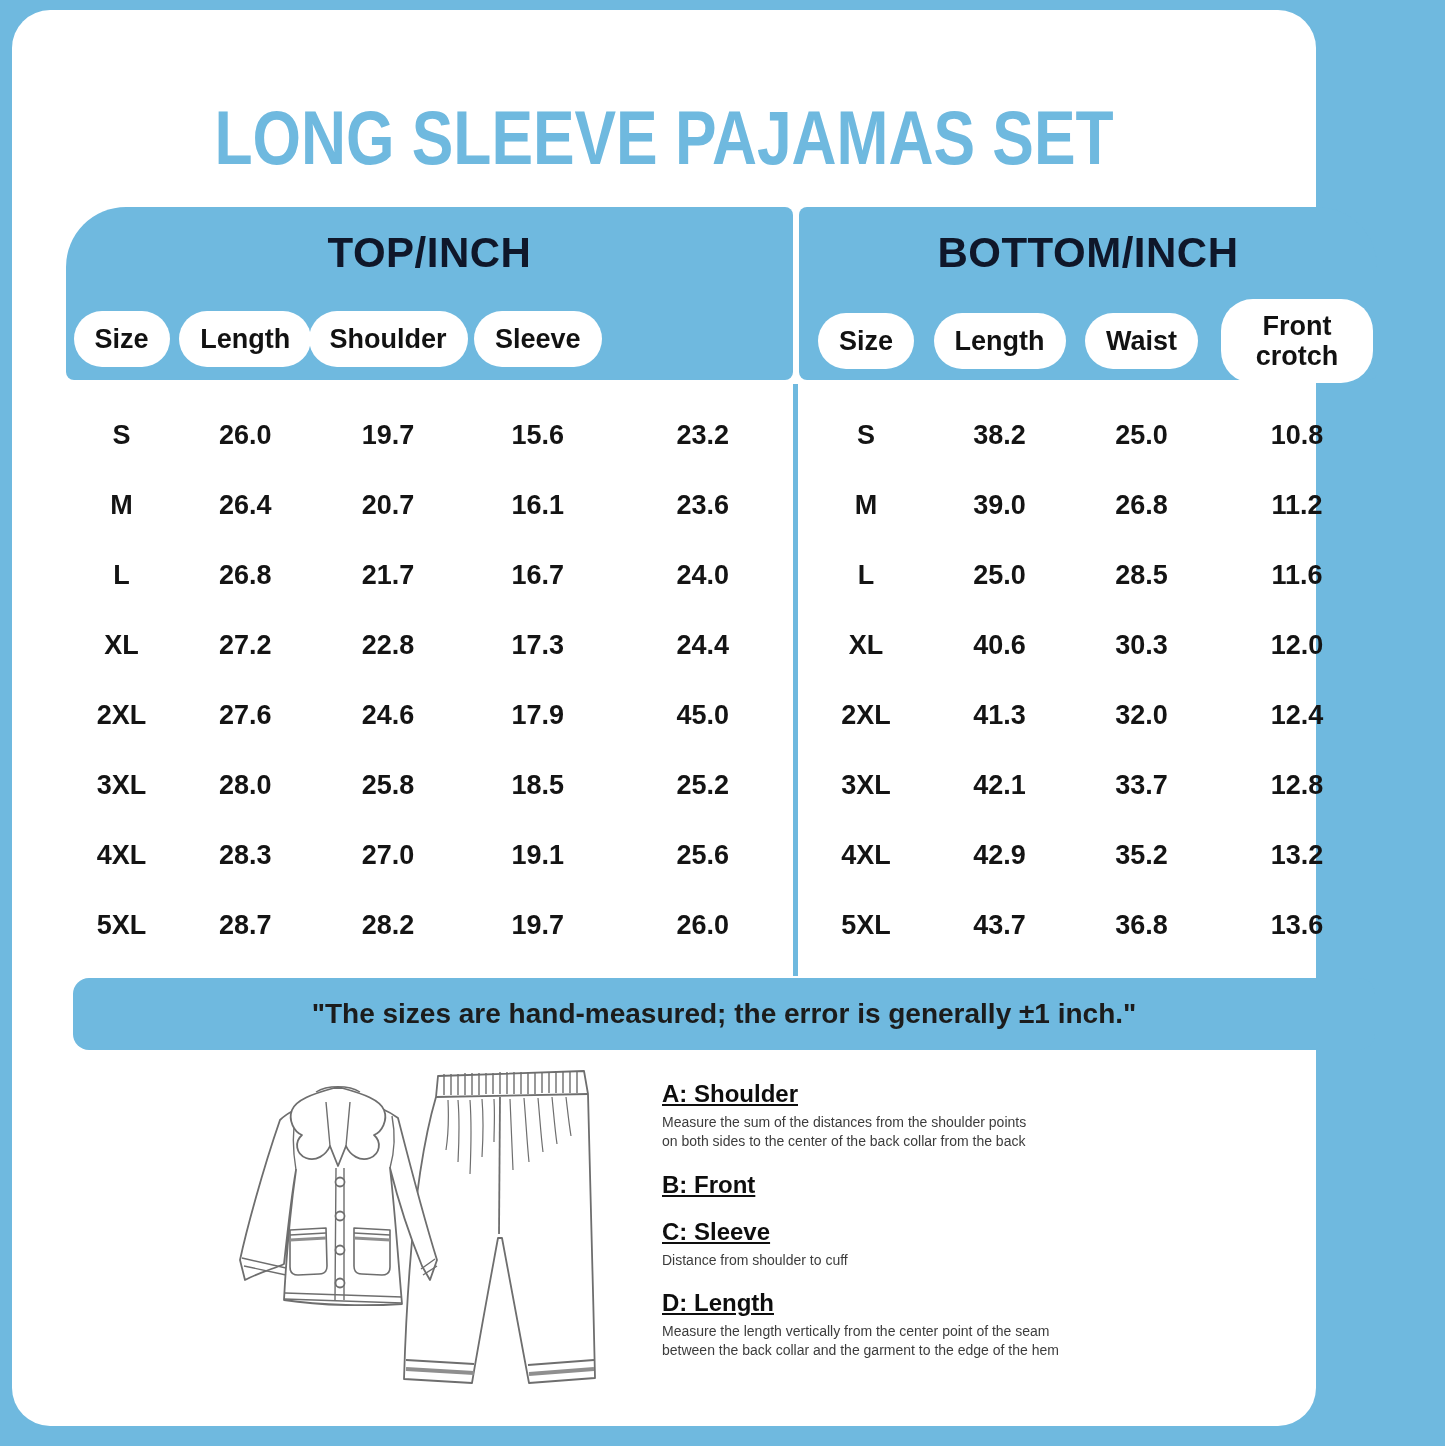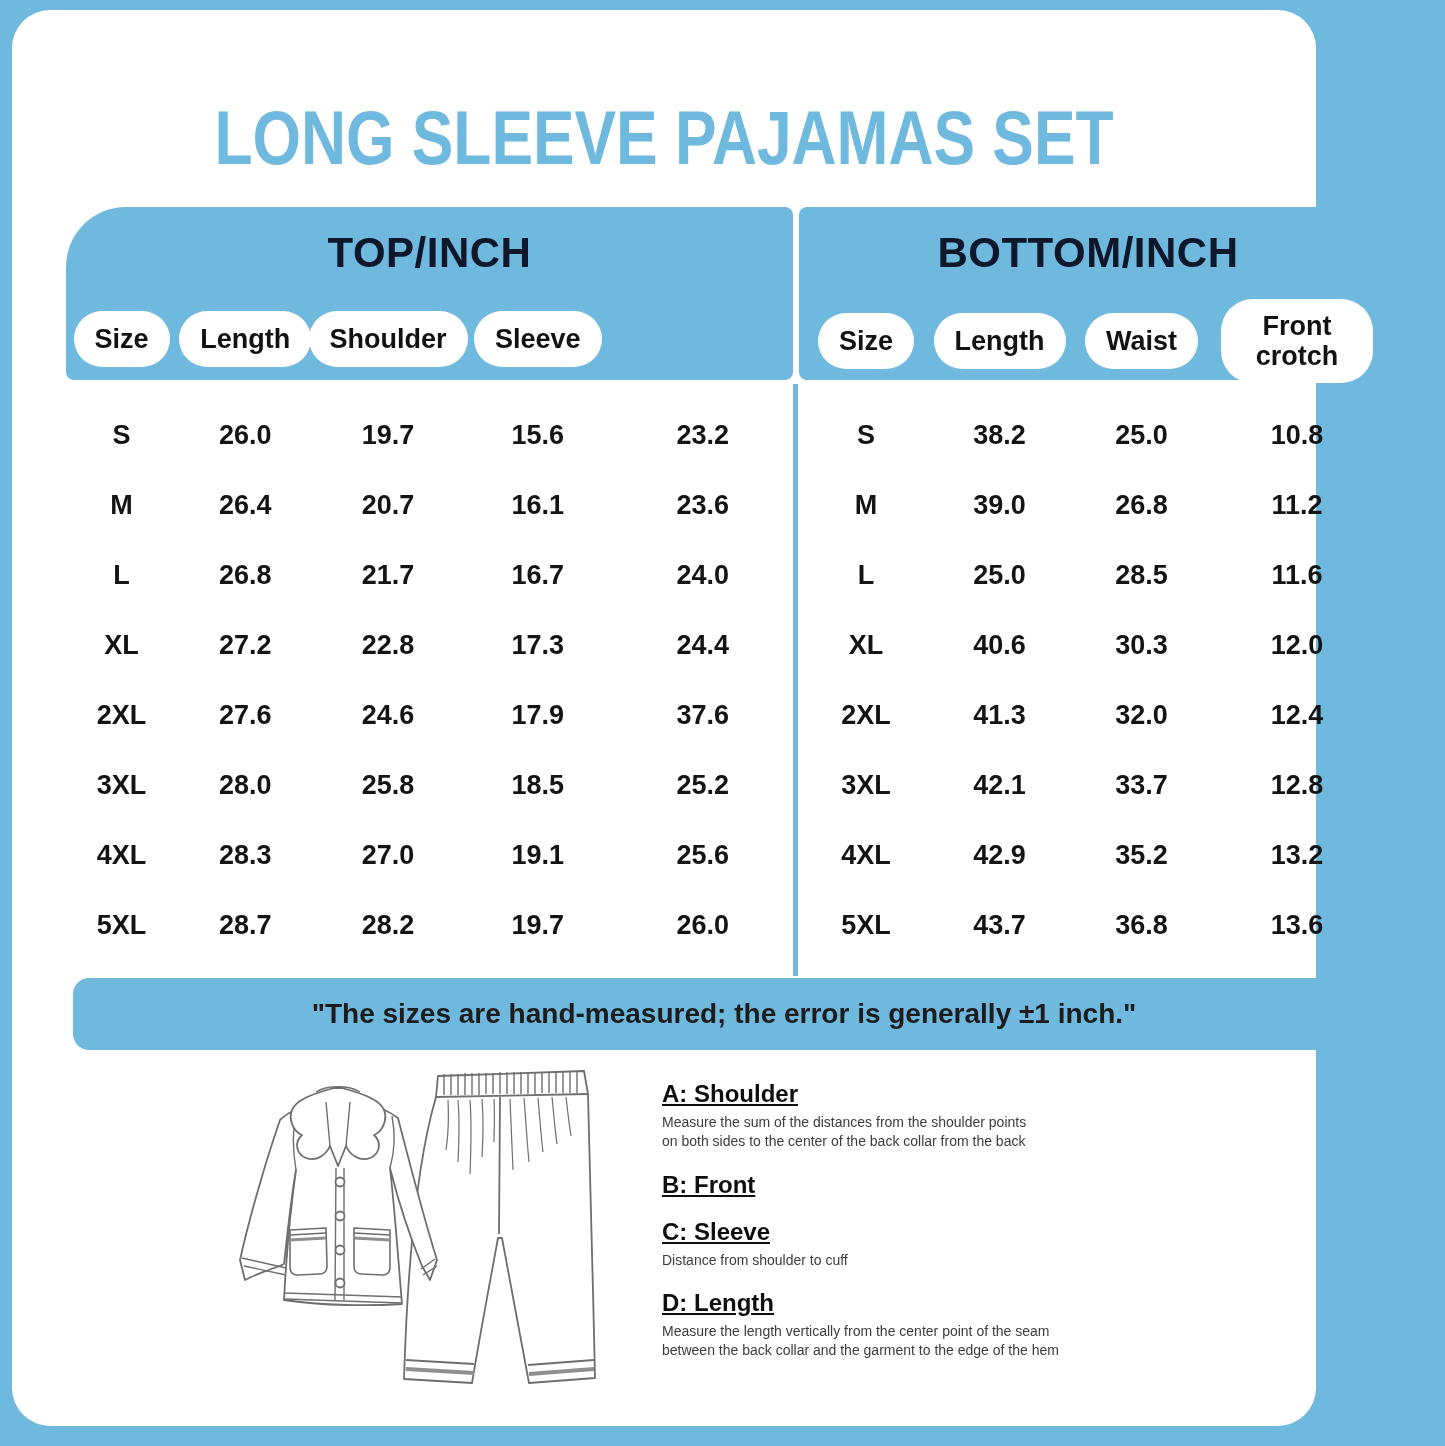--- a/index.html
+++ b/index.html
@@ -87,21 +87,21 @@
             <div class="tcell">27.2</div>
             <div class="tcell">22.8</div>
             <div class="tcell">17.3</div>
             <div class="tcell">24.4</div>
           </div>
           <div class="trow">
             <div class="tcell">2XL</div>
             <div class="tcell">27.6</div>
             <div class="tcell">24.6</div>
             <div class="tcell">17.9</div>
-            <div class="tcell">37.6</div>
+            <div class="tcell">45.0</div>
           </div>
           <div class="trow">
             <div class="tcell">3XL</div>
             <div class="tcell">28.0</div>
             <div class="tcell">25.8</div>
             <div class="tcell">18.5</div>
             <div class="tcell">25.2</div>
           </div>
           <div class="trow">
             <div class="tcell">4XL</div>

